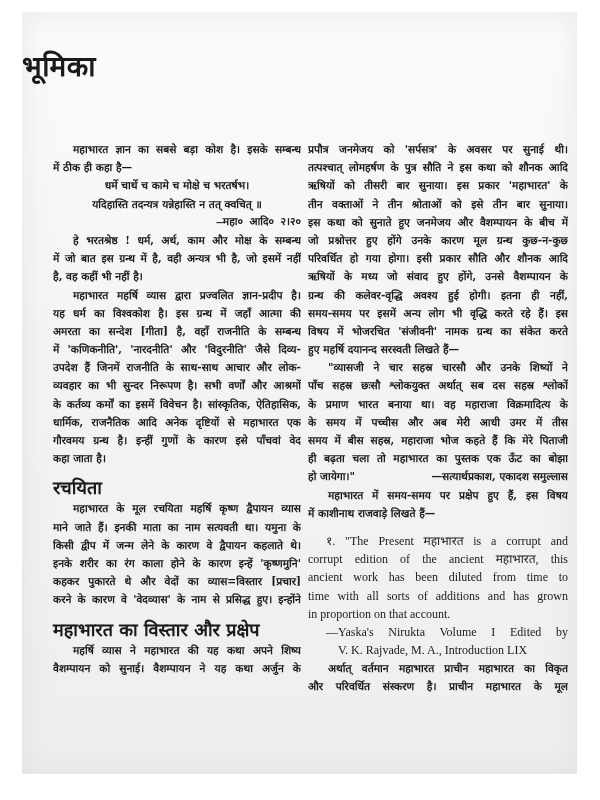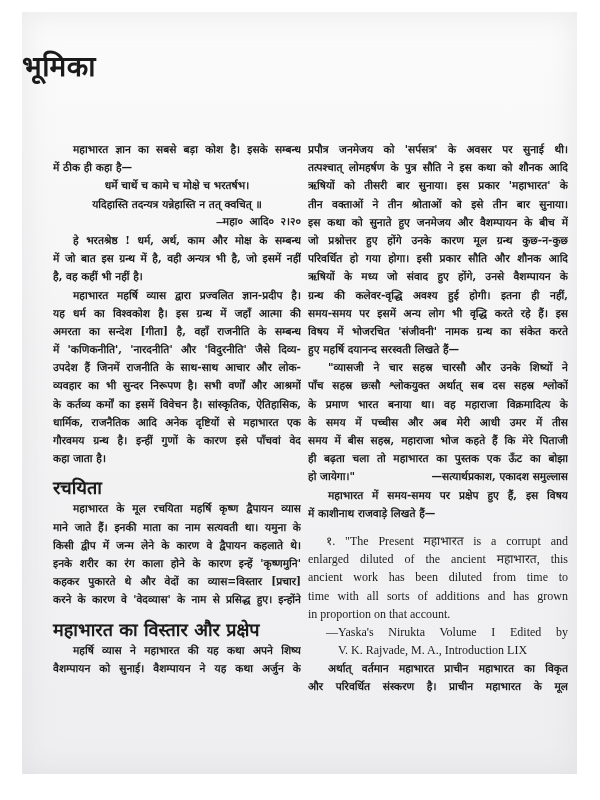--- a/index.html
+++ b/index.html
@@ -125,21 +125,21 @@
       <span>हो जायेगा।"</span>
       <span style="position:absolute; right:0; top:0;">—सत्यार्थप्रकाश, एकादश समुल्लास</span>
     </div>
 
     <div class="ln ind">महाभारत में समय-समय पर प्रक्षेप हुए हैं, इस विषय</div>
     <div class="ln last">में काशीनाथ राजवाड़े लिखते हैं—</div>
 
     <div class="gap"></div>
 
     <div class="ln en en-ind">१. "The Present महाभारत is a corrupt and</div>
-    <div class="ln en">enlarged diluted of the ancient महाभारत, this</div>
+    <div class="ln en">corrupt edition of the ancient महाभारत, this</div>
     <div class="ln en">ancient work has been diluted from time to</div>
     <div class="ln en">time with all sorts of additions and has grown</div>
     <div class="ln en last">in proportion on that account.</div>
     <div class="ln en en-ind">—Yaska's Nirukta Volume I Edited by</div>
     <div class="ln en en-ind2 last">V. K. Rajvade, M. A., Introduction LIX</div>
 
     <div class="ln ind">अर्थात् वर्तमान महाभारत प्राचीन महाभारत का विकृत</div>
     <div class="ln">और परिवर्धित संस्करण है। प्राचीन महाभारत के मूल</div>
   </div>
 </div>

